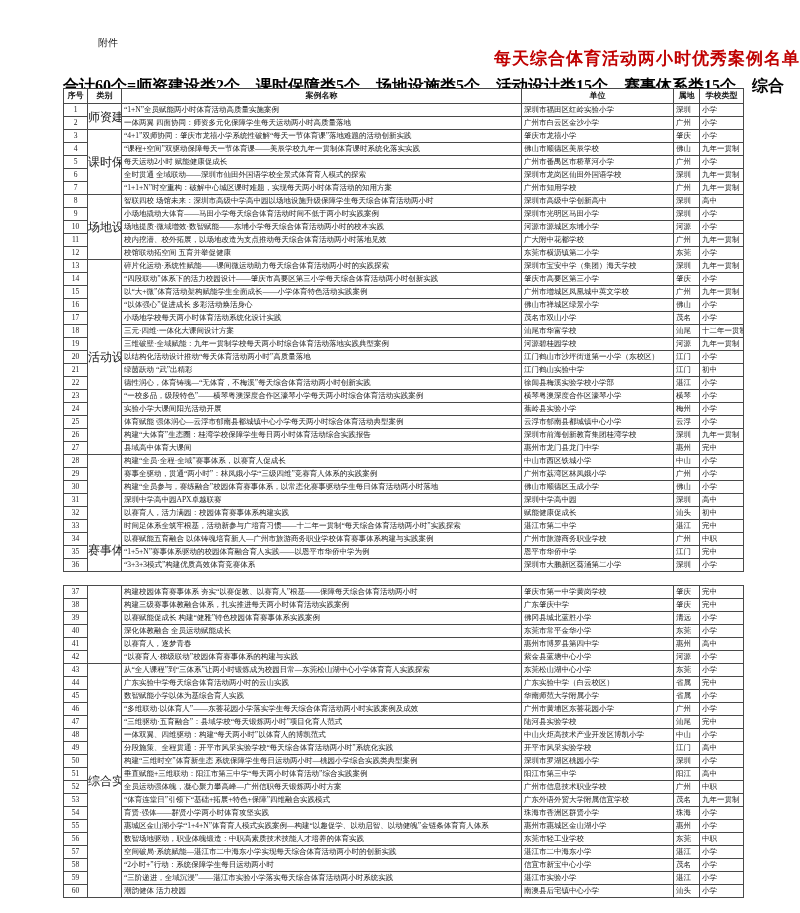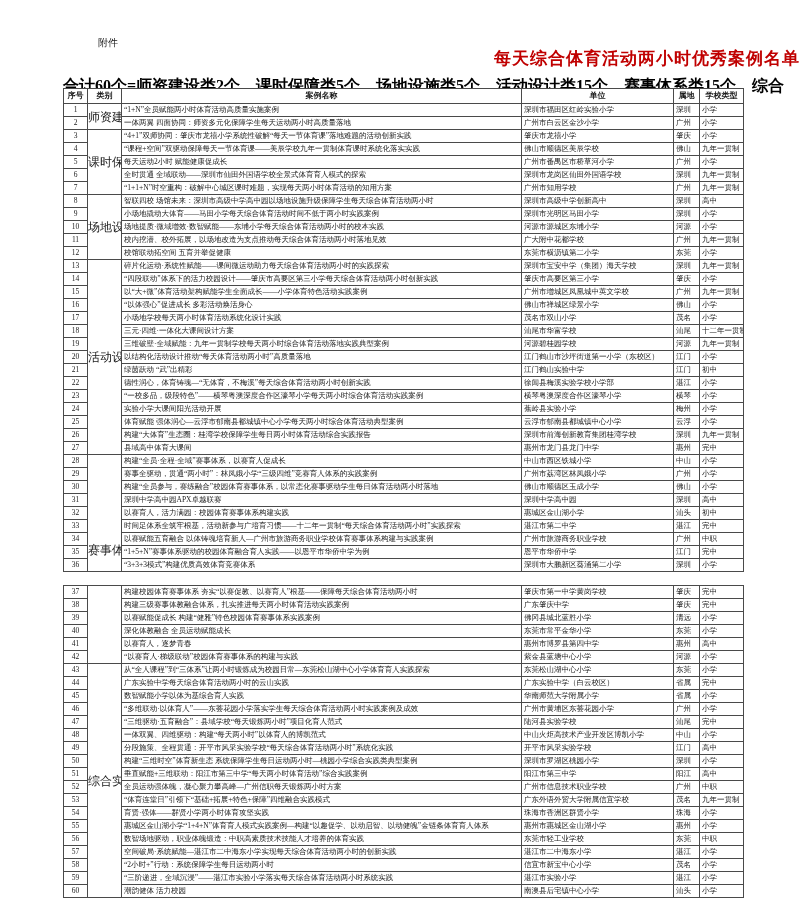--- a/index.html
+++ b/index.html
@@ -269,21 +269,21 @@
       <tr>
         <td class="no">31</td>
         <td class="name">深圳中学高中园APX卓越联赛</td>
         <td class="unit">深圳中学高中园</td>
         <td class="region">深圳</td>
         <td class="type">高中</td>
       </tr>
       <tr>
         <td class="no">32</td>
         <td class="name">以赛育人，活力满园：校园体育赛事体系构建实践</td>
-        <td class="unit">惠城区金山湖小学</td>
+        <td class="unit">赋能健康促成长</td>
         <td class="region">汕头</td>
         <td class="type">初中</td>
       </tr>
       <tr>
         <td class="no">33</td>
         <td class="name">时间足体系全筑牢根基，活动新参与广培育习惯——十二年一贯制“每天综合体育活动两小时”实践探索</td>
         <td class="unit">湛江市第二中学</td>
         <td class="region">湛江</td>
         <td class="type">完中</td>
       </tr>

